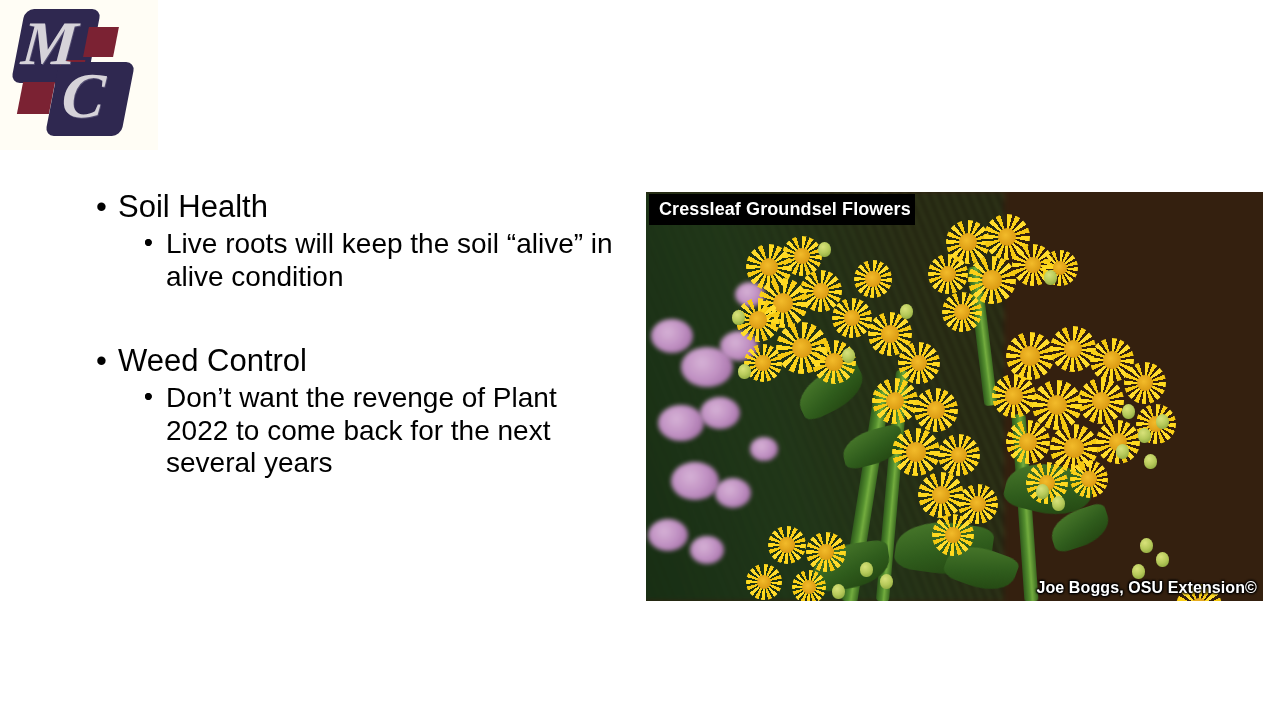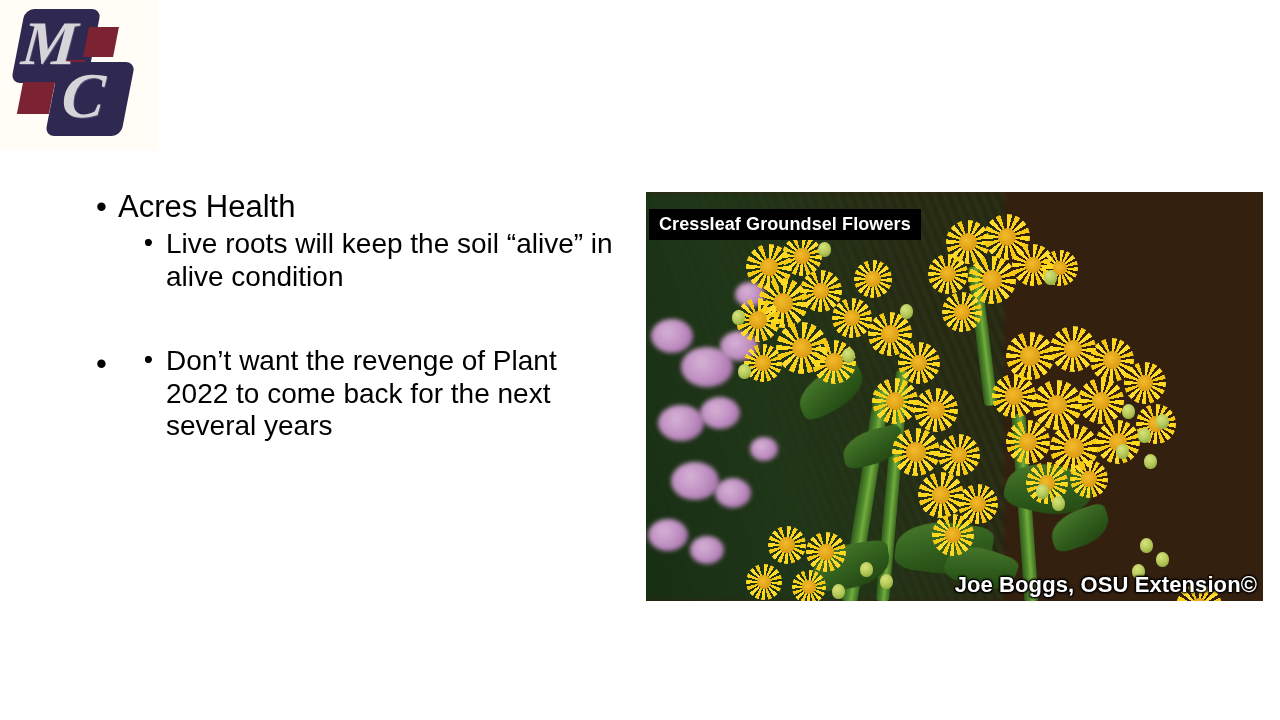--- a/index.html
+++ b/index.html
@@ -248,37 +248,37 @@
     position: absolute;
     left: 30%; top: 30%;
     width: 40%; height: 40%;
     border-radius: 50%;
     background: radial-gradient(circle at 42% 40%, #f2bb2a 0%, #dc9c14 70%, #c88a0d 100%);
   }
 
   .photo-caption {
     position: absolute;
     left: 3px;
-    top: 17px;
+    top: 2px;
     background: #000000;
     color: #ffffff;
     font-weight: 700;
     font-size: 18px;
     line-height: 1;
-    padding: 6px 10px 7px 10px;
+    padding: 6px 4px 7px 10px;
     letter-spacing: .1px;
     white-space: nowrap;
   }
   .photo-credit {
     position: absolute;
     right: 6px;
     bottom: 5px;
     color: #ffffff;
     font-weight: 700;
-    font-size: 22px;
+    font-size: 16px;
     line-height: 1;
     letter-spacing: .1px;
     white-space: nowrap;
     text-shadow: 1px 1px 2px #000, -1px 1px 2px #000, 1px -1px 2px #000, -1px -1px 2px #000;
   }
 </style>
 </head>
 <body>
 
 <div class="slide">
@@ -292,36 +292,37 @@
     <div class="logo-letter letter-m">M</div>
     <div class="logo-letter letter-c">C</div>
   </div>
 
 
   <div class="body-col">
     <ul class="lvl1">
 
       <li class="l1">
         <span class="b1">•</span>
-        <span>Acres Health</span>
+        <span>Soil Health</span>
         <ul class="lvl2">
           <li class="l2">
             <span class="b2">•</span>
           </li>
           <li class="l2">
             <span class="b2">•</span>
             <span>Live roots will keep the soil “alive” in alive condition</span>
           </li>
         </ul>
       </li>
 
       <li class="group-gap"></li>
 
       <li class="l1">
         <span class="b1">•</span>
+        <span>Weed Control</span>
         <ul class="lvl2">
           <li class="l2">
             <span class="b2">•</span>
           </li>
           <li class="l2">
             <span class="b2">•</span>
             <span>Don’t want the revenge of Plant 2022 to come back for the next several years</span>
           </li>
         </ul>
       </li>

